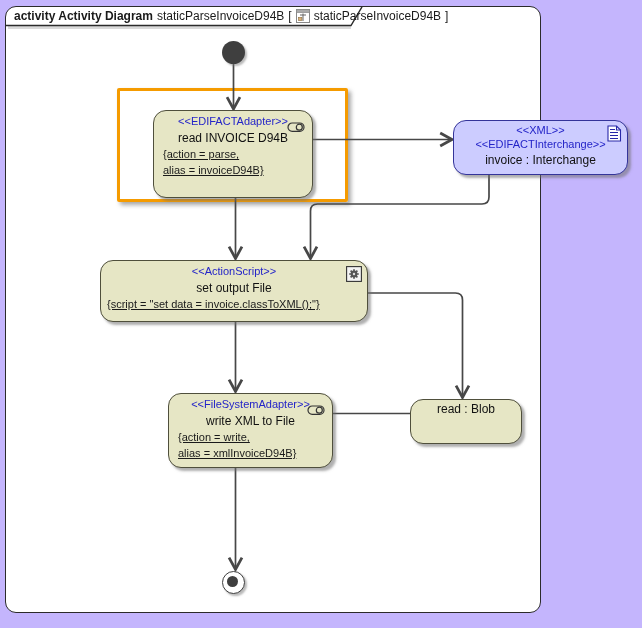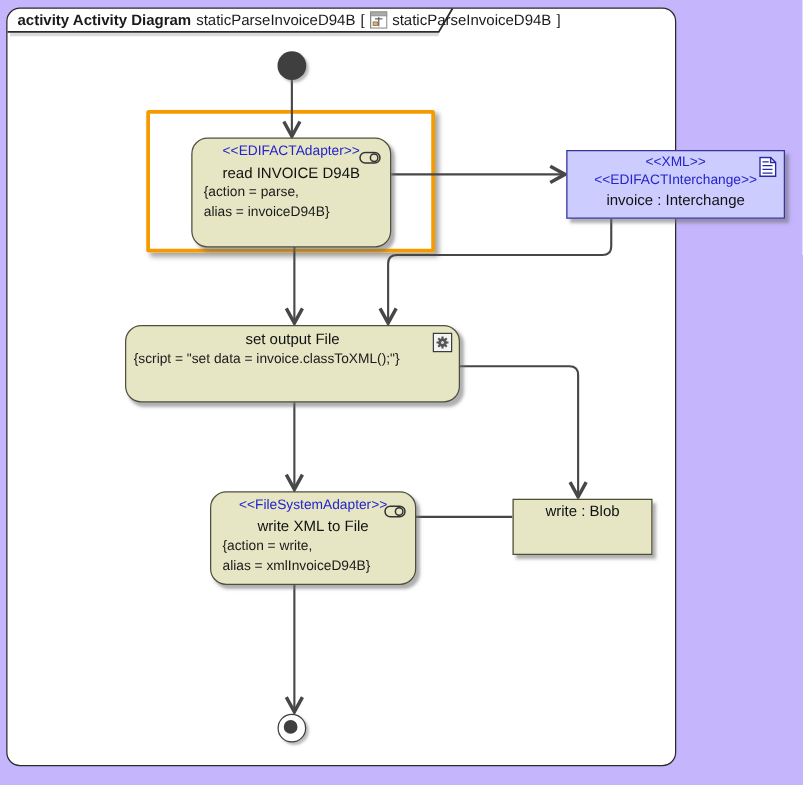--- a/index.html
+++ b/index.html
@@ -12,27 +12,27 @@
     position:absolute;left:5px;top:6px;width:536px;height:607px;
     background:#ffffff;border:1.4px solid #2b2b2b;border-radius:11px;
     box-sizing:border-box;
   }
   #overlay{position:absolute;left:0;top:0;width:642px;height:628px;pointer-events:none;}
   .tab-text{
     position:absolute;left:14px;top:9px;font-size:12px;white-space:nowrap;
     display:flex;align-items:center;gap:4px;
   }
   .tab-text .kw{font-weight:bold;}
-  .node{position:absolute;box-sizing:border-box;box-shadow:3px 3px 2.5px rgba(110,110,110,.55);}
+  .node{position:absolute;box-sizing:border-box;box-shadow:3px 3px 2.5px rgba(110,110,110,.55);border-radius:13px;}
   .action{background:#E6E6C5;border:1.5px solid #4F4F3C;border-radius:13px;}
   .obj{background:#CCCCFF;border:1.6px solid #34349A;}
   .buffer{background:#E6E6C5;border:1.4px solid #4F4F3C;}
   .stereo{color:#2424C8;font-size:11px;text-align:center;padding-top:4px;line-height:13px;}
   .nodename{font-size:12px;font-weight:normal;text-align:center;padding-top:3px;line-height:14px;color:#111;}
-  .prop{font-size:11px;padding-left:9px;padding-top:3px;line-height:13px;}
+  .prop{font-size:11px;padding-left:9px;padding-top:3px;line-height:13px;text-decoration:underline;}
   .prop.wide{padding-left:6px;}
   .sel{
     position:absolute;left:117px;top:88px;width:231px;height:114px;box-sizing:border-box;
     border:3.5px solid #F59B00;border-radius:2px;
     box-shadow:3px 3px 4px rgba(120,120,120,.65);
   }
   .initial{
     position:absolute;left:222px;top:41px;width:23px;height:23px;border-radius:50%;
     background:#3F3F3F;box-shadow:2px 2px 2px rgba(120,120,120,.5);
   }
@@ -111,20 +111,21 @@
         <path d="M1,1 H9.5 L13.5,5 V16 H1 Z" fill="#fff" stroke="#2828A8" stroke-width="1.1"></path>
         <path d="M9.5,1 V5 H13.5" fill="none" stroke="#2828A8" stroke-width="1.1"></path>
         <path d="M3,4.5 H8 M3,7.5 H11 M3,10.5 H11 M3,13.5 H11" stroke="#2828A8" stroke-width="1"></path>
       </svg>
     </span>
     <div class="stereo" style="padding-top:1px;">&lt;&lt;EDIFACTInterchange&gt;&gt;</div>
     <div class="nodename" style="padding-top:2px;">invoice : Interchange</div>
   </div>
 
   <div class="node action" style="left:100px;top:260px;width:268px;height:62px;">
+    <div class="stereo">&lt;&lt;ActionScript&gt;&gt;</div>
     <span class="icon-tr" style="right:5px;top:5px;">
       <svg width="16" height="16" viewBox="0 0 16 16">
         <rect x="0.6" y="0.6" width="14.8" height="14.8" fill="#f4f4f4" stroke="#333" stroke-width="1.1"></rect>
         <circle cx="8" cy="8" r="3.4" fill="#555"></circle>
         <path d="M8,3.2 V12.8 M3.2,8 H12.8 M4.6,4.6 L11.4,11.4 M11.4,4.6 L4.6,11.4" stroke="#555" stroke-width="1.7"></path>
         <circle cx="8" cy="8" r="1.2" fill="#ddd"></circle>
       </svg>
     </span>
     <div class="nodename">set output File</div>
     <div class="prop wide">{script = "set data = invoice.classToXML();"}</div>
@@ -137,20 +138,20 @@
         <rect x="1" y="1" width="16" height="8.4" rx="4.2" ry="4.2" fill="none" stroke="#333" stroke-width="1.2"></rect>
         <circle cx="12.3" cy="5.2" r="3" fill="none" stroke="#333" stroke-width="1.2"></circle>
       </svg>
     </span>
     <div class="nodename">write XML to File</div>
     <div class="prop">{action = write,</div>
     <div class="prop">alias = xmlInvoiceD94B}</div>
   </div>
 
   <div class="node buffer" style="left:410px;top:399px;width:112px;height:45px;">
-    <div class="nodename" style="padding-top:2px;">write : Blob</div>
+    <div class="nodename" style="padding-top:2px;">read : Blob</div>
   </div>
 
   <div class="final">
     <div class="dot"></div>
   </div>
 
 </div>
 
 </body></html>

